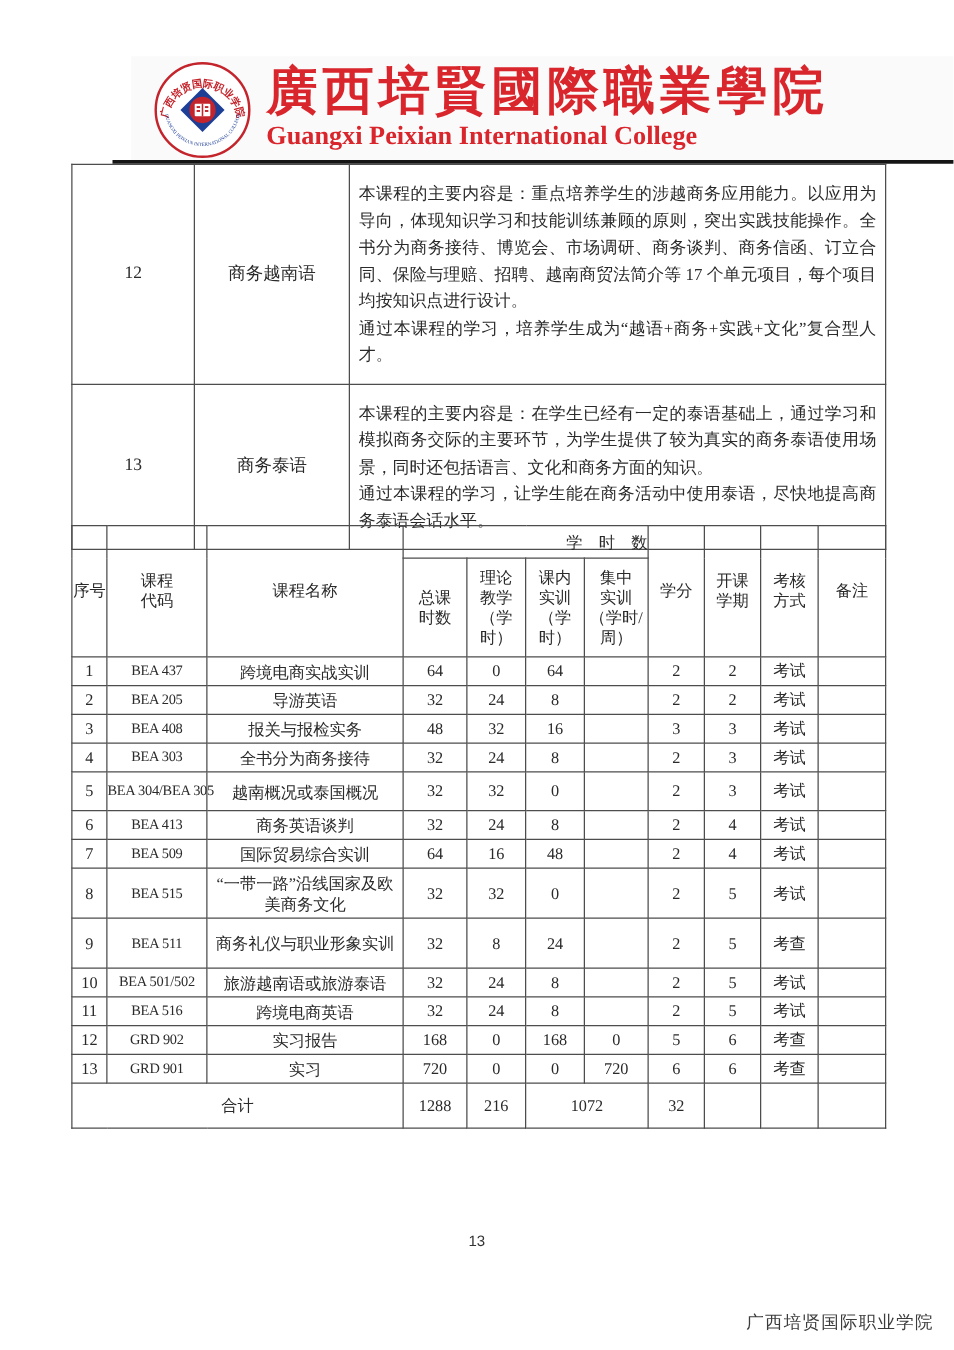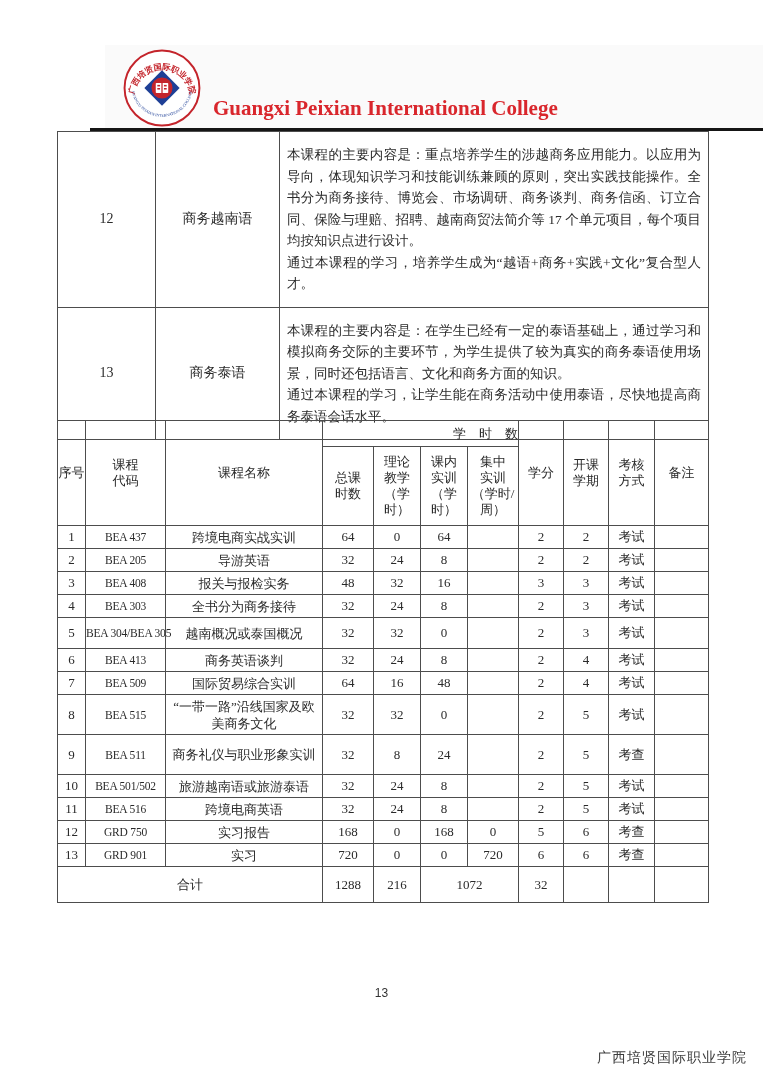--- a/index.html
+++ b/index.html
@@ -70,20 +70,21 @@
       </text>
       <rect x="34" y="34" width="32" height="32" transform="rotate(45 50 50)" fill="#1e3f96"></rect>
       <circle cx="50" cy="50" r="13.5" fill="#c4242b"></circle>
       <rect x="42" y="43.5" width="16" height="13" fill="#ffffff" rx="1"></rect>
       <rect x="49.2" y="43.5" width="1.6" height="13" fill="#c4242b"></rect>
       <rect x="44" y="46" width="3.5" height="2" fill="#c4242b"></rect>
       <rect x="52.5" y="46" width="3.5" height="2" fill="#c4242b"></rect>
       <rect x="44" y="50" width="3.5" height="2" fill="#c4242b"></rect>
       <rect x="52.5" y="50" width="3.5" height="2" fill="#c4242b"></rect>
     </svg>
+    <div class="title-zh">廣西培賢國際職業學院</div>
     <div class="title-en">Guangxi Peixian International College</div>
   </div>
   <div class="black-rule"></div>
 
   <table class="desc-table">
     <colgroup>
         <col style="width:98px">
         <col style="width:124px">
         <col style="width:429px">
       </colgroup>
@@ -292,21 +293,21 @@
           <td>24</td>
           <td>8</td>
           <td></td>
           <td>2</td>
           <td>5</td>
           <td>考试</td>
           <td></td>
         </tr>
         <tr>
           <td>12</td>
-          <td class="code-cell">GRD 750</td>
+          <td class="code-cell">GRD 902</td>
           <td class="name-cell">实习报告</td>
           <td>168</td>
           <td>0</td>
           <td>168</td>
           <td>0</td>
           <td>5</td>
           <td>6</td>
           <td>考查</td>
           <td></td>
         </tr>

